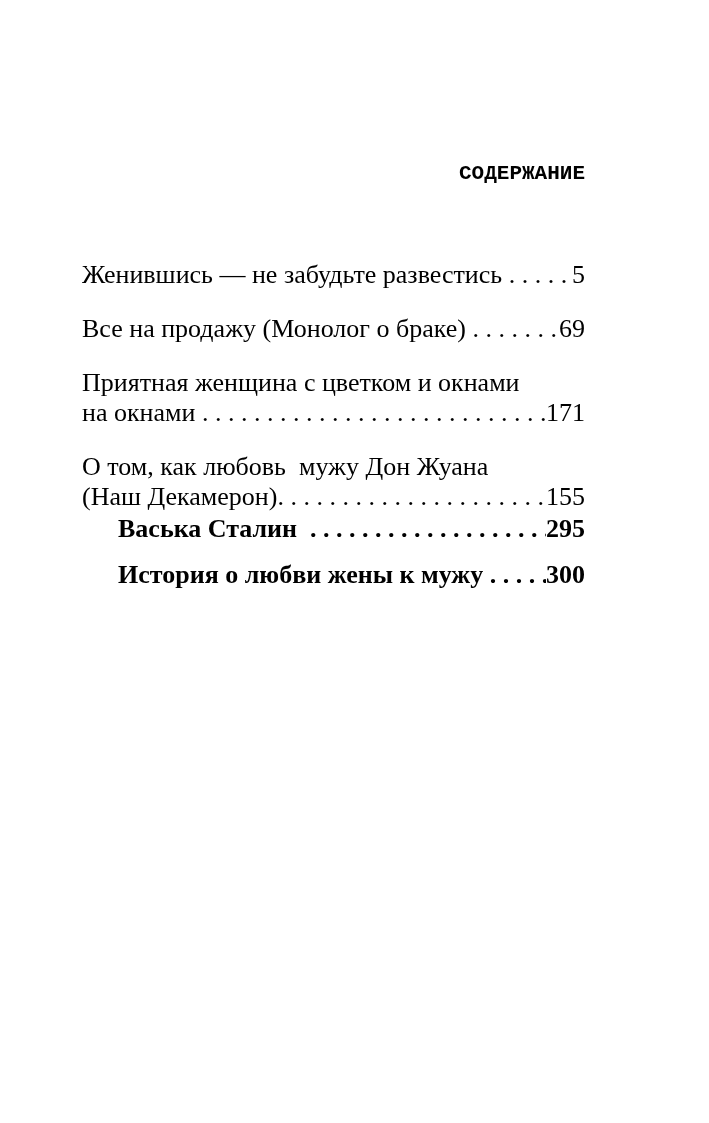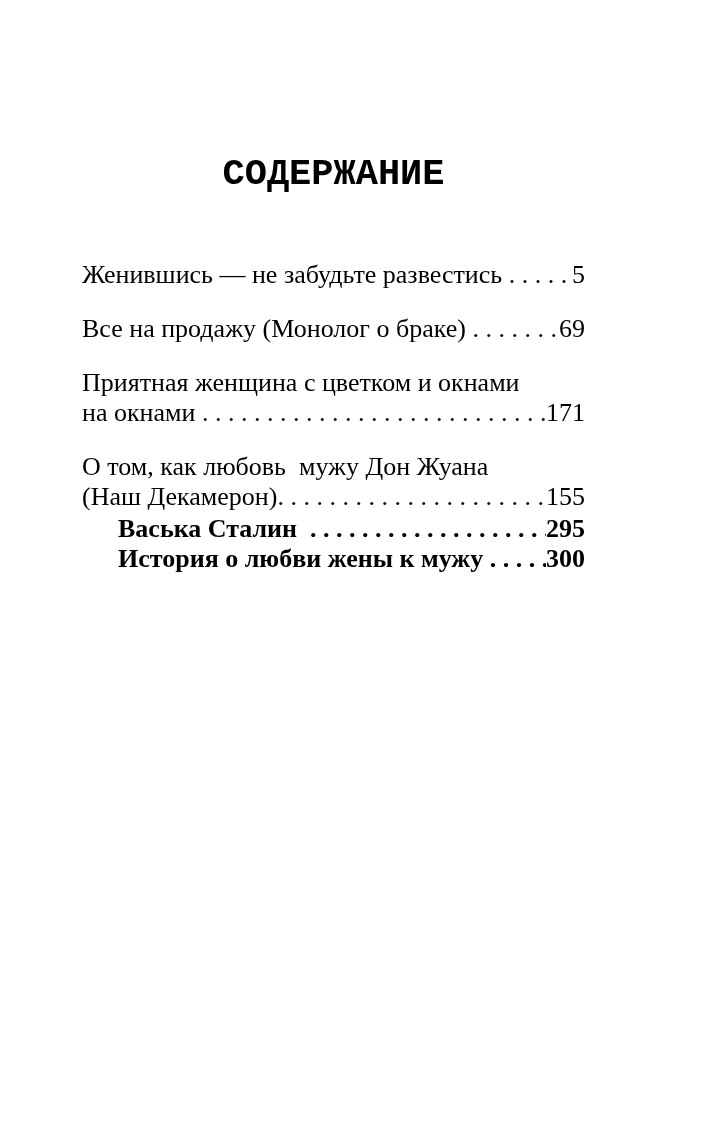--- a/index.html
+++ b/index.html
@@ -10,40 +10,40 @@
     background: #ffffff;
     color: #000000;
     font-family: "Liberation Serif", serif;
     overflow: hidden;
   }
   .contents-title {
     position: absolute;
     top: 156px;
     left: 82px;
     width: 503px;
-    text-align: center;
+    text-align: right;
     font-family: "Liberation Mono", monospace;
     font-weight: 700;
-    font-size: 37px;
+    font-size: 21px;
     line-height: 36px;
     white-space: pre;
   }
   .toc {
     position: absolute;
     top: 260px;
     left: 82px;
     width: 503px;
     font-size: 26px;
     line-height: 30px;
   }
   .toc-entry { margin-top: 24px; }
   .toc-entry:first-child { margin-top: 0; }
   .toc-entry.indent { padding-left: 36px; font-weight: bold; }
   .toc-entry.indent.first-sub { margin-top: 2px; }
-  .toc-entry.indent.next-sub { margin-top: 0; }
+  .toc-entry.indent.next-sub { margin-top: 16px; }
   .toc-line {
     display: flex;
     align-items: center;
     width: 100%;
   }
   .line-text {
     flex: 0 0 auto;
     white-space: pre;
   }
   .dot-leader {

